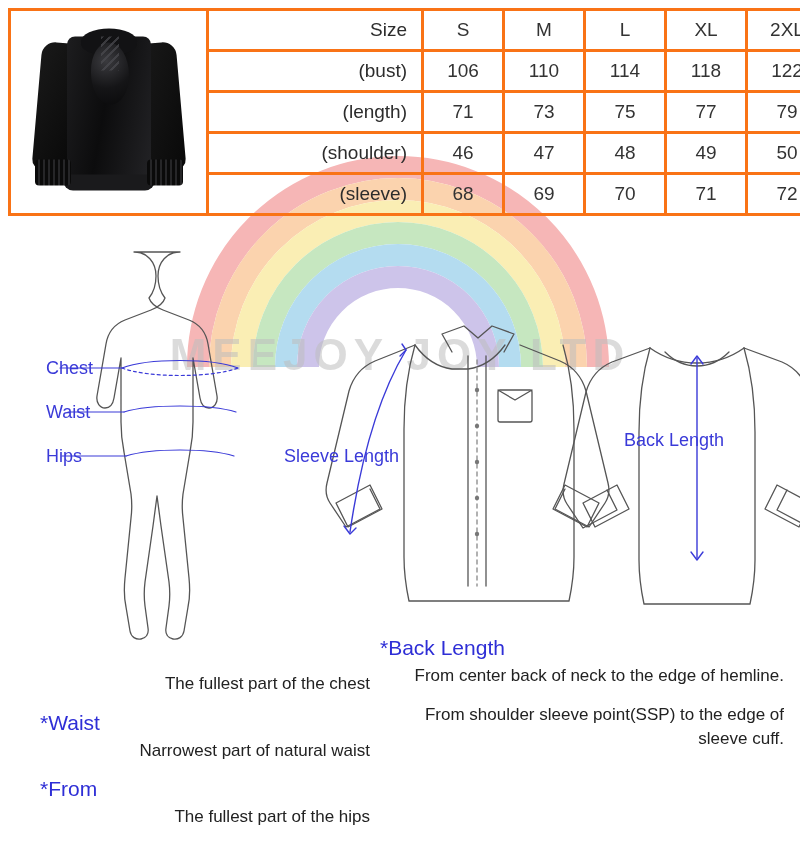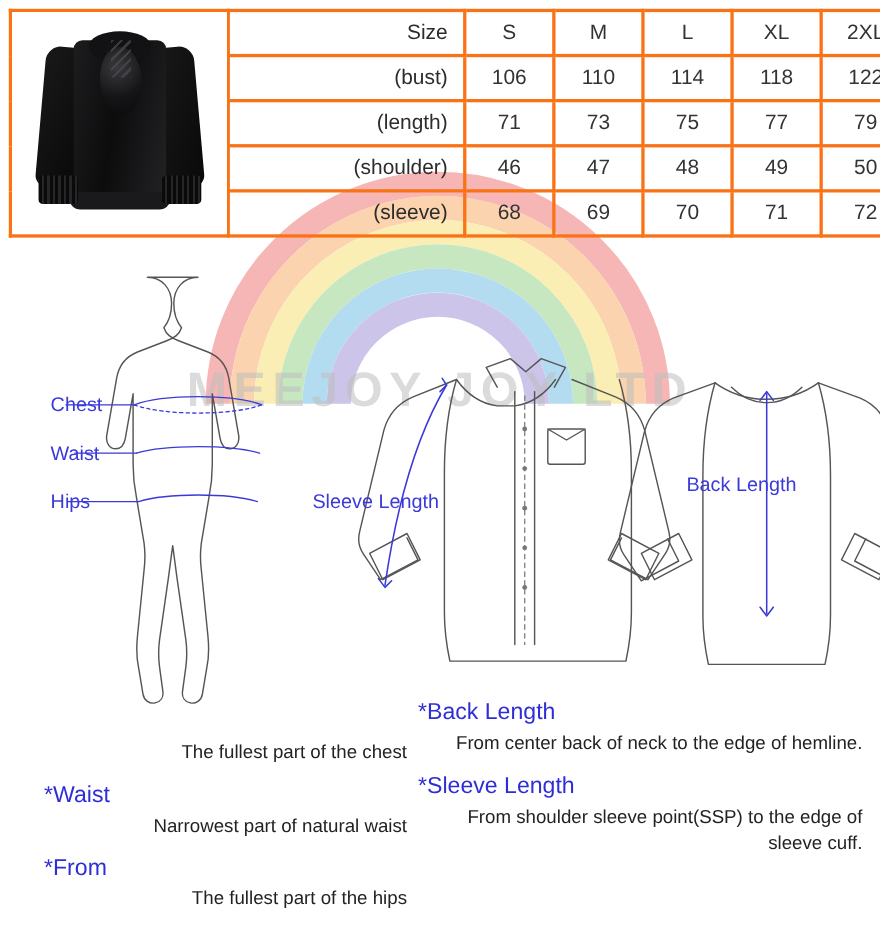--- a/index.html
+++ b/index.html
@@ -392,15 +392,14 @@
   <p class="note-body">The fullest part of the chest</p>
   <p class="note-title">*Waist</p>
   <p class="note-body">Narrowest part of natural waist</p>
   <p class="note-title">*From</p>
   <p class="note-body">The fullest part of the hips</p>
 </div>
 
 <div class="notes-right">
   <p class="note-title">*Back Length</p>
   <p class="note-body">From center back of neck to the edge of hemline.</p>
-  <p class="note-title">*Sleeve Length</p>
   <p class="note-body">From shoulder sleeve point(SSP) to the edge of sleeve cuff.</p>
 </div>
 
 </body></html>

